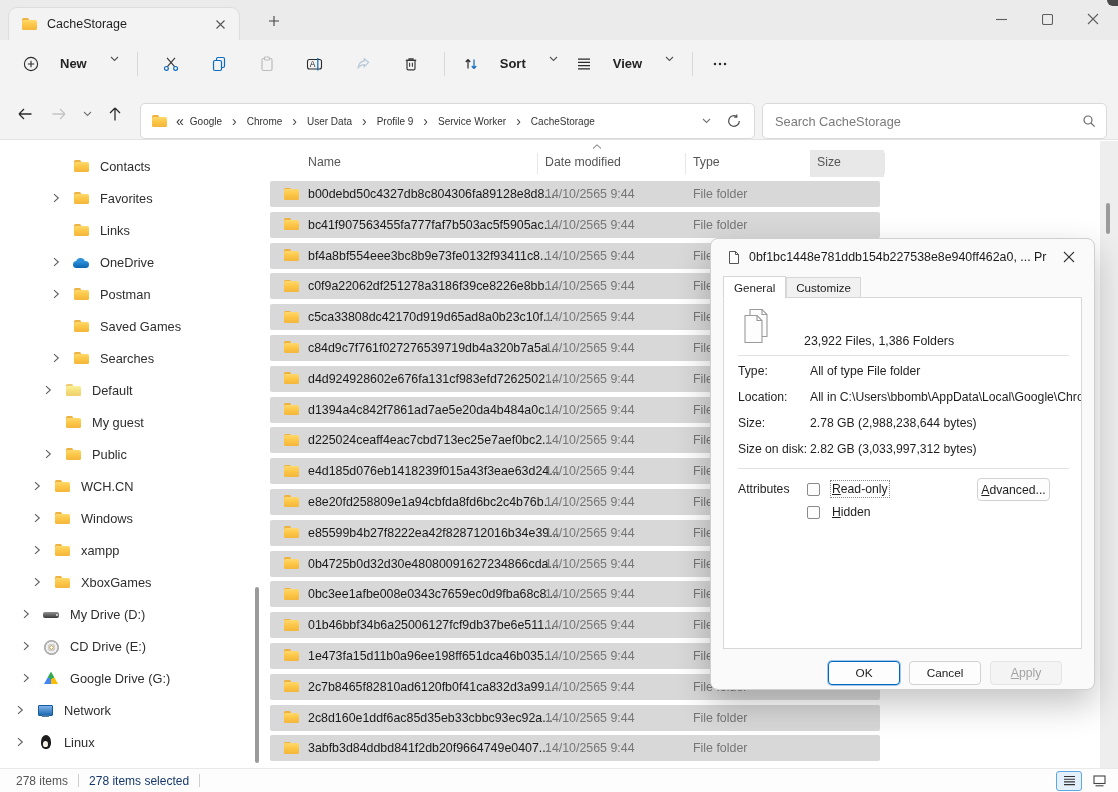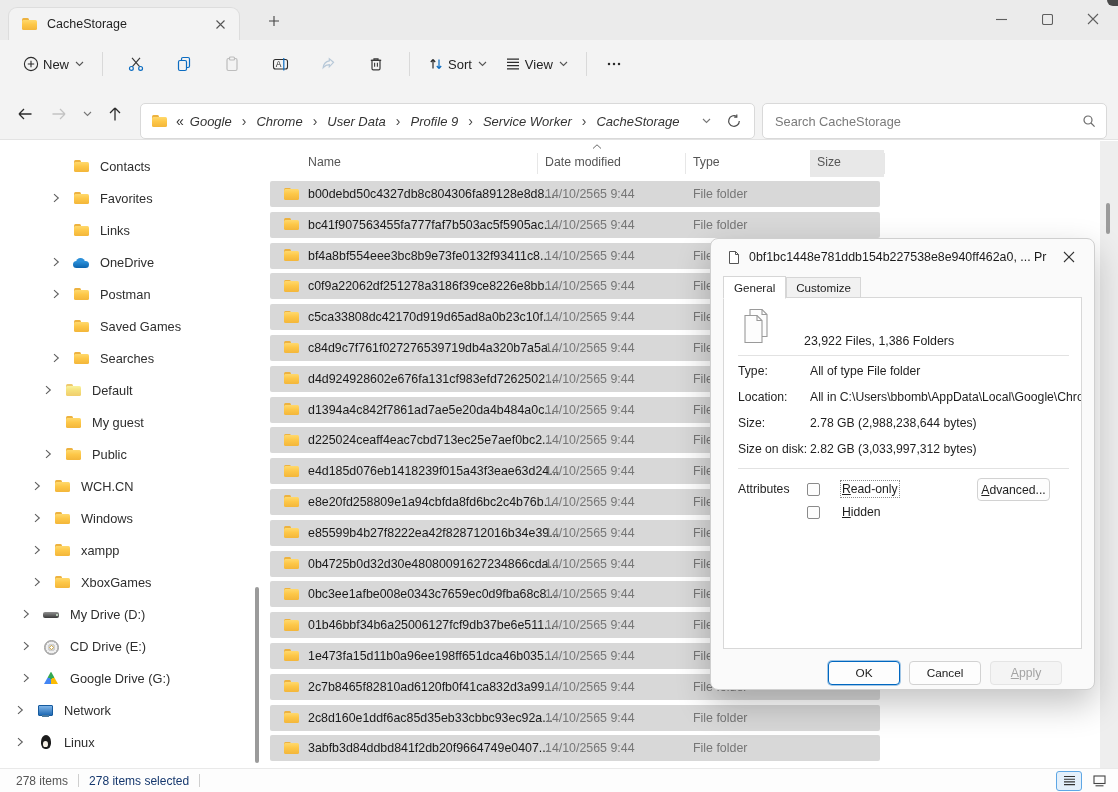--- a/index.html
+++ b/index.html
@@ -18,38 +18,38 @@
          display:flex; align-items:center; gap:9px; padding:0 8px 0 12px; }
   .tab-label { flex:1; font-size:12.5px; color:#1f1f1f; white-space:nowrap; overflow:hidden; }
   .tab-close { width:22px; height:22px; display:flex; align-items:center; justify-content:center; color:#555; border-radius:4px; }
   .newtab { position:absolute; left:263px; top:10px; width:22px; height:22px; display:flex; align-items:center; justify-content:center; color:#444; font-size:16px; }
   .win-controls { position:absolute; right:2px; top:0; height:38px; display:flex; }
   .win-btn { width:46px; height:38px; display:flex; align-items:center; justify-content:center; color:#5f5f5f; }
 
   
   .toolbar { position:absolute; left:0; top:40px; width:1118px; height:48px; background:#f3f3f3;
              display:flex; align-items:center; padding-left:14px; }
-  .tb-btn { display:flex; align-items:center; gap:4px; padding:7px 9px; border-radius:5px; color:#232323; }
+  .tb-btn { display:flex; gap:21px; padding:7px 9px; border-radius:5px; color:#232323;font-weight:bold; }
   .tb-ico-btn { width:48px; height:36px; display:flex; align-items:center; justify-content:center; border-radius:5px; }
   .tb-sep { width:1px; height:24px; background:#d9d9d9; margin:0 9px; }
   .tb-chev { margin-left:2px; }
 
   
   .addressrow { position:absolute; left:0; top:88px; width:1118px; height:52px; background:#f3f3f3; border-bottom:1px solid #e3e3e3; }
   .nav-btns { position:absolute; left:8px; top:6px; height:40px; display:flex; align-items:center; }
   .nav-btn { width:34px; height:32px; display:flex; align-items:center; justify-content:center; border-radius:5px; }
   .nav-btn.small { width:22px; }
   .crumb-box { position:absolute; left:140px; top:15px; width:615px; height:36px; background:#fff;
                border:1px solid #d9d9d9; border-radius:5px; display:flex; align-items:center; padding:0 6px 0 10px; }
   .crumb-strip { flex:1; display:flex; align-items:center; overflow:hidden; white-space:nowrap; }
   .crumb-overflow { color:#333; font-size:14px; margin:0 4px 0 8px; }
   .crumb-sep { color:#444; font-size:14px; margin:0 8px; }
   .crumb-group { display:flex; align-items:center; }
   .crumb-group:first-of-type .crumb-sep { display:none; }
-  .crumb { color:#333; font-size:13px; padding:3px 2px; border-radius:3px;font-style:italic; }
+  .crumb { color:#333; font-size:10px; padding:3px 2px; border-radius:3px; }
   .crumb-box .box-btn { width:28px; height:28px; display:flex; align-items:center; justify-content:center; border-radius:4px; }
   .search-box { position:absolute; left:762px; top:15px; width:345px; height:36px; background:#fff;
                 border:1px solid #d9d9d9; border-radius:5px; display:flex; align-items:center; padding:0 10px 0 12px; }
   .search-input { flex:1; border:none; outline:none; background:transparent; font:inherit; font-size:12.8px; color:#333; }
   .search-input::placeholder { color:#7a7a7a; }
 
   
   .sidebar { position:absolute; left:0; top:141px; width:262px; height:627px; background:#fff; overflow:hidden; padding-top:9px; }
   .tree-item { height:32px; display:flex; align-items:center; gap:10px; }
   .chev { width:14px; display:flex; justify-content:center; }
@@ -112,21 +112,21 @@
   .dlg-tabs { position:absolute; left:12px; top:37px; height:22px; display:flex; align-items:flex-end; z-index:3; }
   .dlg-tab { font-size:11.6px; color:#222; padding:3px 9px; border:1px solid #d6d6d6; background:#f1f1f1; }
   .dlg-tab.active { background:#fff; padding:4px 10px; border-bottom:1px solid #fff; margin-bottom:-1px; }
   .dlg-panel { position:absolute; left:12px; top:58px; width:359px; height:352px; background:#fff; border:1px solid #d8d8d8; z-index:1; }
   .summary-ico { position:absolute; left:16px; top:8px; }
   .summary-text { position:absolute; left:80px; top:20px; font-size:12.4px; color:#1e1e1e;margin-top:16px; }
   .dlg-div { position:absolute; left:14px; right:12px; height:1px; background:#e2e2e2; }
   .fld { position:absolute; height:20px; line-height:20px; font-size:12.2px; white-space:nowrap; }
   .fld-label { left:14px; color:#1e1e1e; }
   .fld-value { left:86px; right:0; overflow:hidden; color:#1e1e1e; }
-  .attr-row { position:absolute; left:83px; display:flex; align-items:center; gap:22px; height:20px; }
+  .attr-row { position:absolute; left:83px; display:flex; align-items:center; gap:12px; height:20px; }
   .checkbox { width:13px; height:13px; background:#fdfdfd; border:1px solid #8a8a8a; border-radius:2px; flex:0 0 13px; }
   .accel { display:inline-block; font-size:12.2px; color:#1e1e1e; }
   .accel::first-letter { text-decoration:underline; }
   .focus-dotted { outline:1px dotted #8a8a8a; outline-offset:1px; }
   .btn { display:flex; align-items:center; justify-content:center; font-size:11.8px; color:#1b1b1b;
          background:#fdfdfd; border:1px solid #d2d2d2; border-radius:4px; }
   .adv-btn { position:absolute; left:253px; top:180px; width:73px; height:23px;text-align:center; }
   .dlg-buttons { position:absolute; right:32px; top:422px; display:flex; gap:9px; }
   .dlg-btn { width:72px; height:24px; }
   .dlg-btn.primary { border:1px solid #0067c0; box-shadow:0 0 0 1px rgba(0,103,192,.35); }

